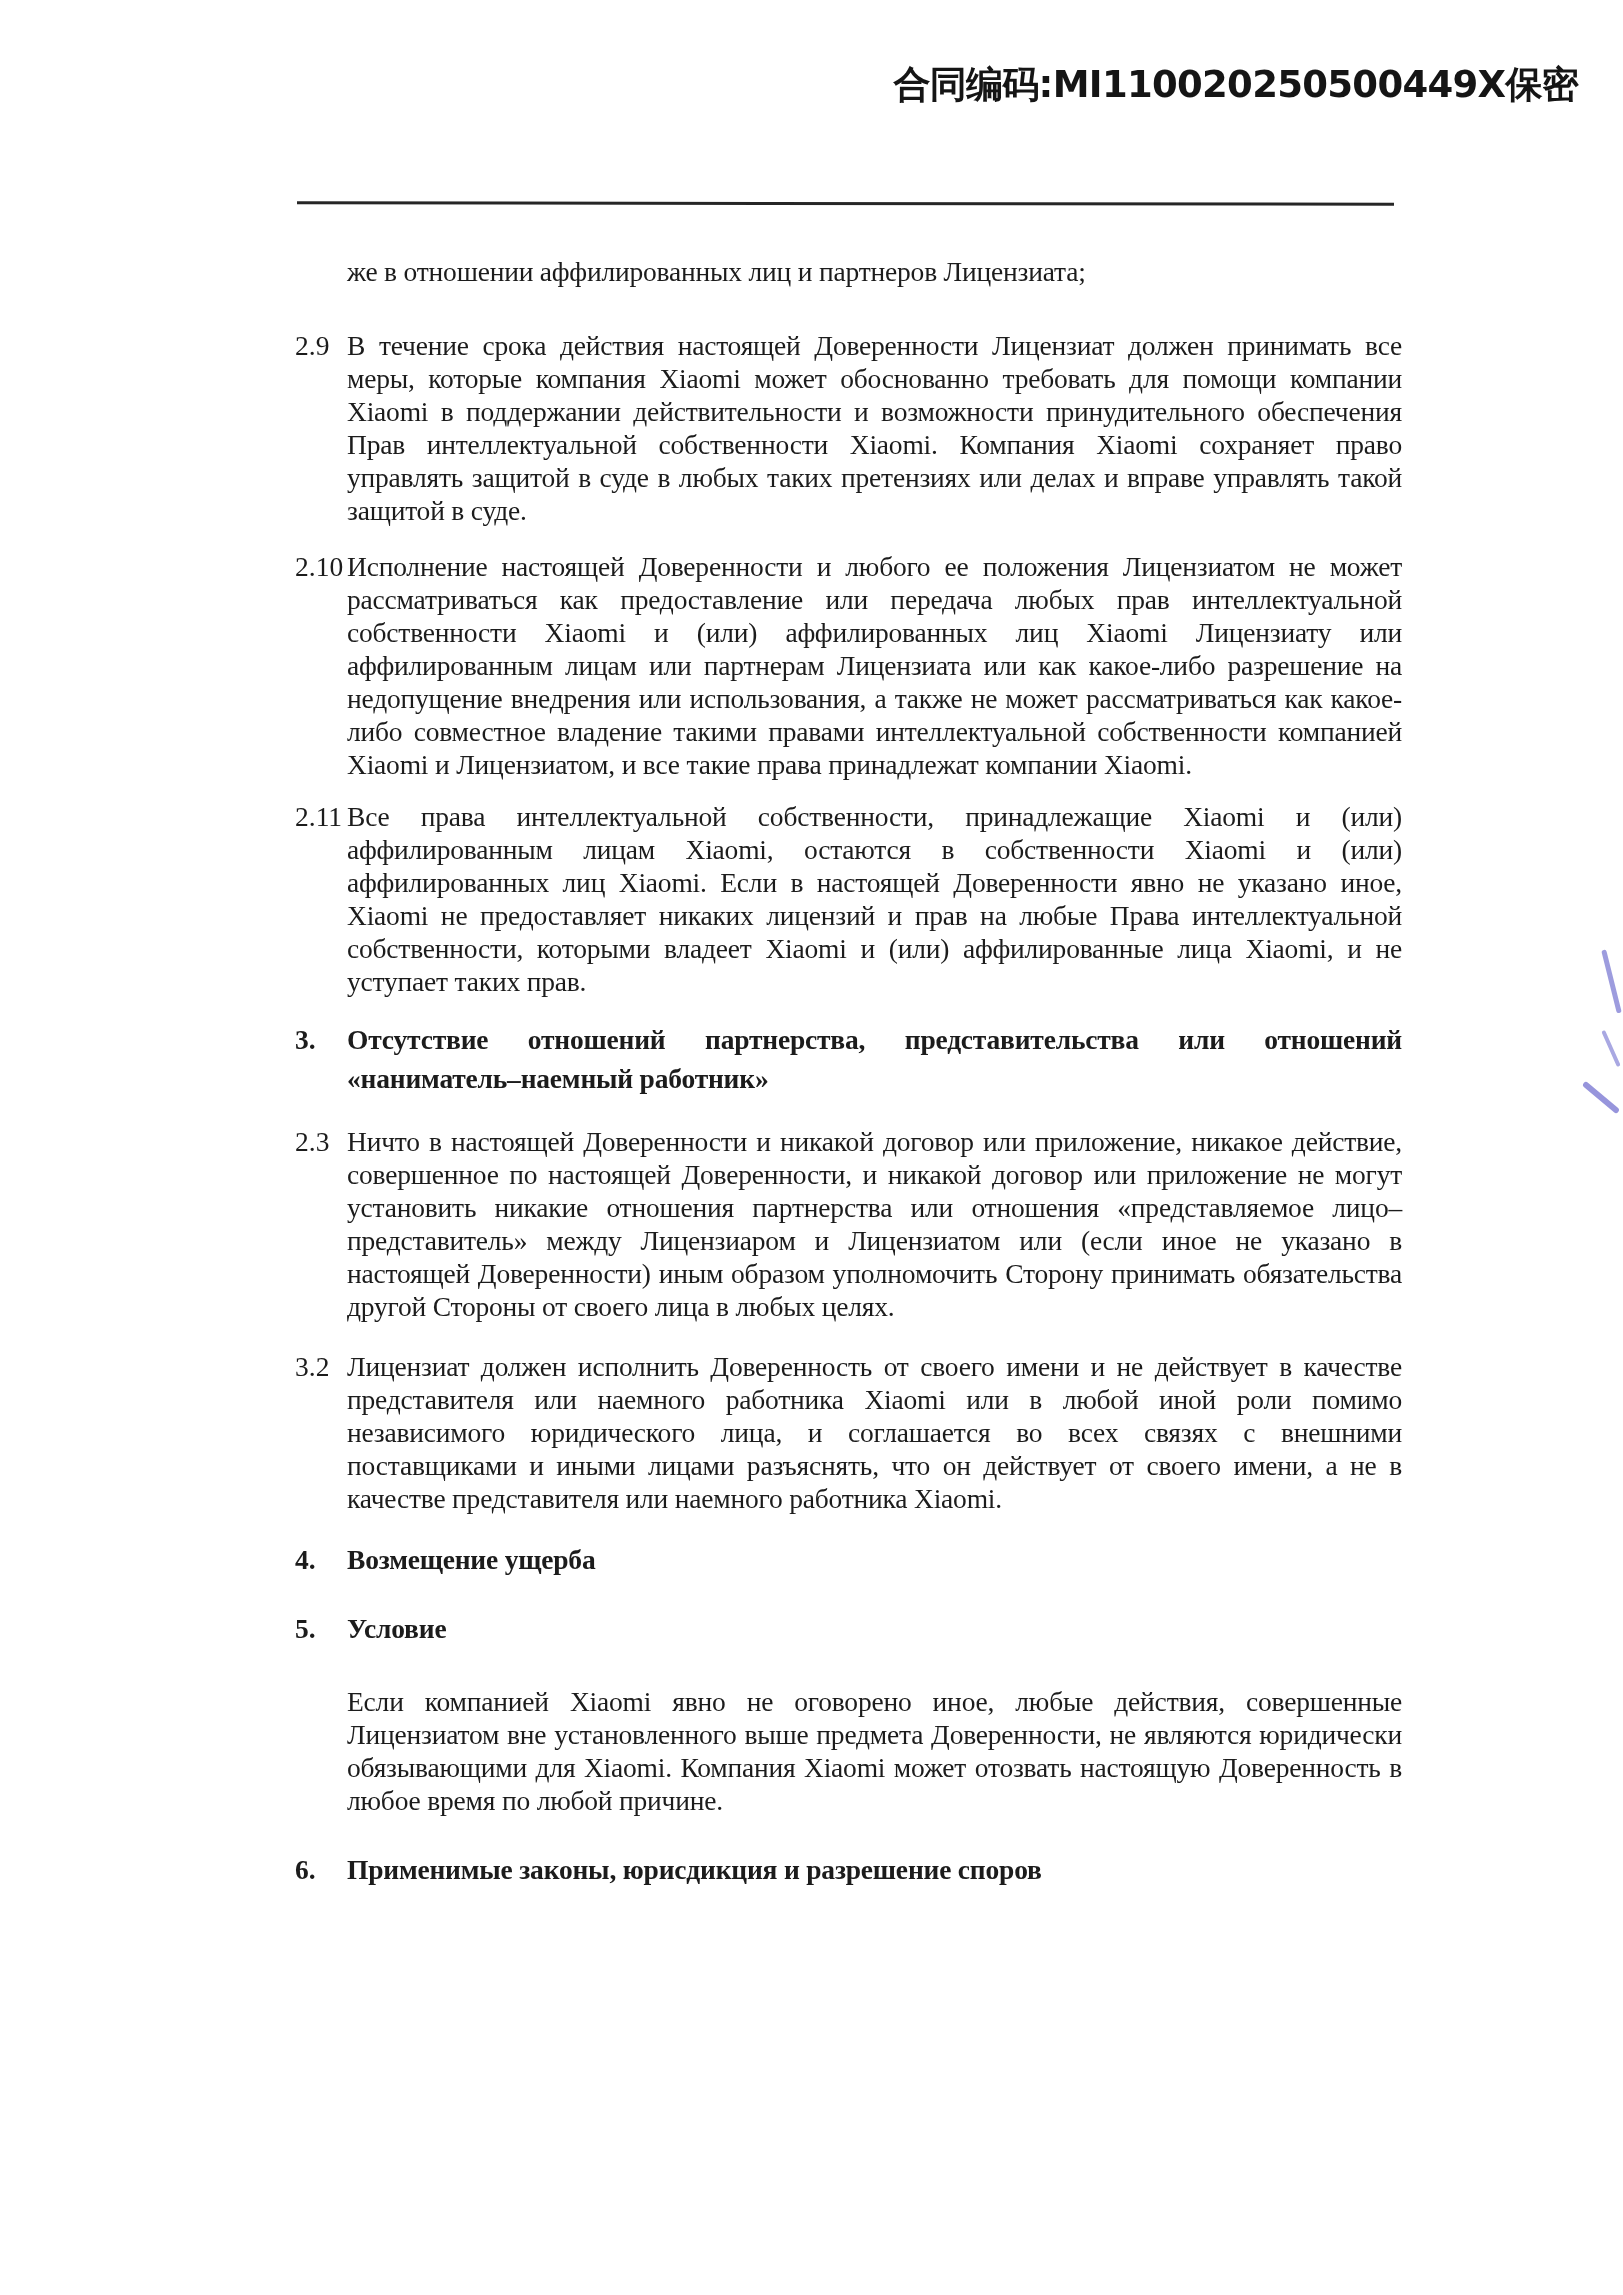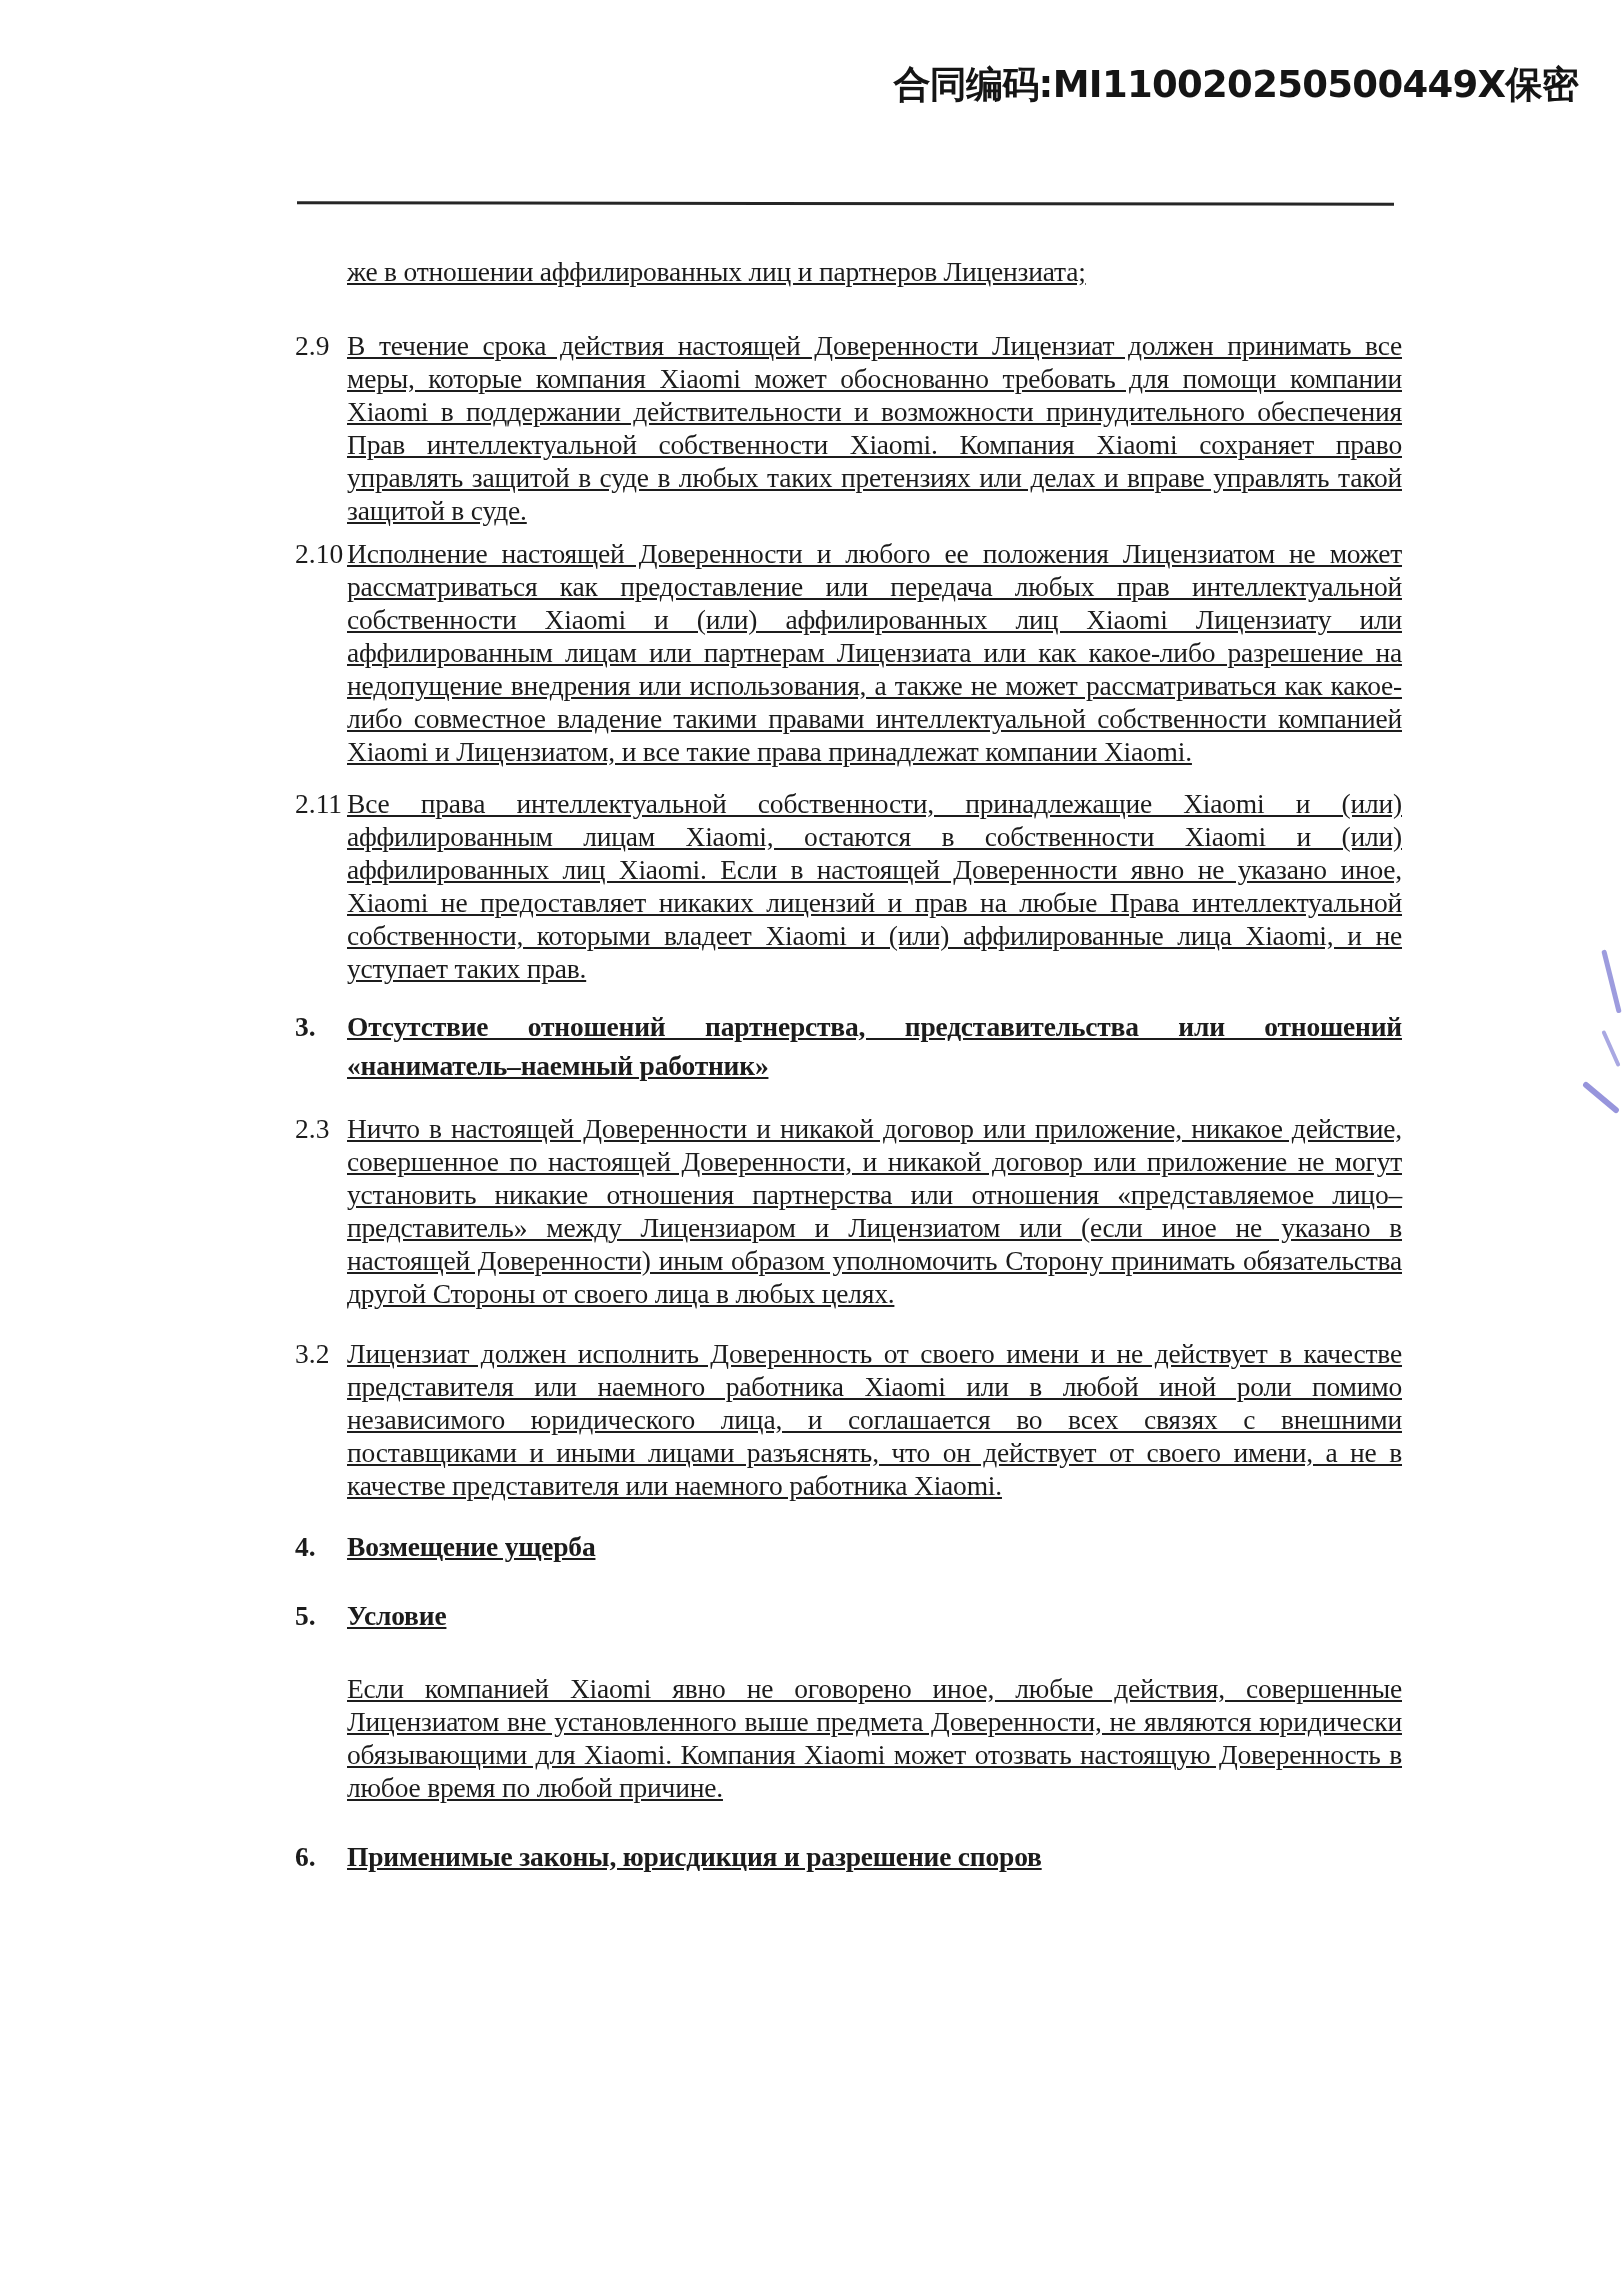--- a/index.html
+++ b/index.html
@@ -46,25 +46,25 @@
     letter-spacing: -0.2px;
     text-align: justify;
     text-align-last: left;
   }
   .block .num {
     position: absolute;
     left: 0;
     top: 0;
     letter-spacing: 0;
   }
-  .block .txt { display: block; text-decoration: underline; }
+  .block .txt { display: block; }
   .heading { font-weight: bold; line-height: 39px; }
   .b0  { margin-top: 255px; }
   .b1  { margin-top: 41px; }
-  .b2  { margin-top: 10px; }
+  .b2  { margin-top: 23px; }
   .b3  { margin-top: 19px; }
   .b4  { margin-top: 21.6px; }
   .b5  { margin-top: 27.5px; }
   .b6  { margin-top: 27px; }
   .b7  { margin-top: 25px; }
   .b8  { margin-top: 33px; }
   .b9  { margin-top: 29.5px; }
   .b10 { margin-top: 37px; }
   .b11 { margin-top: 33px; }
   .footer {

